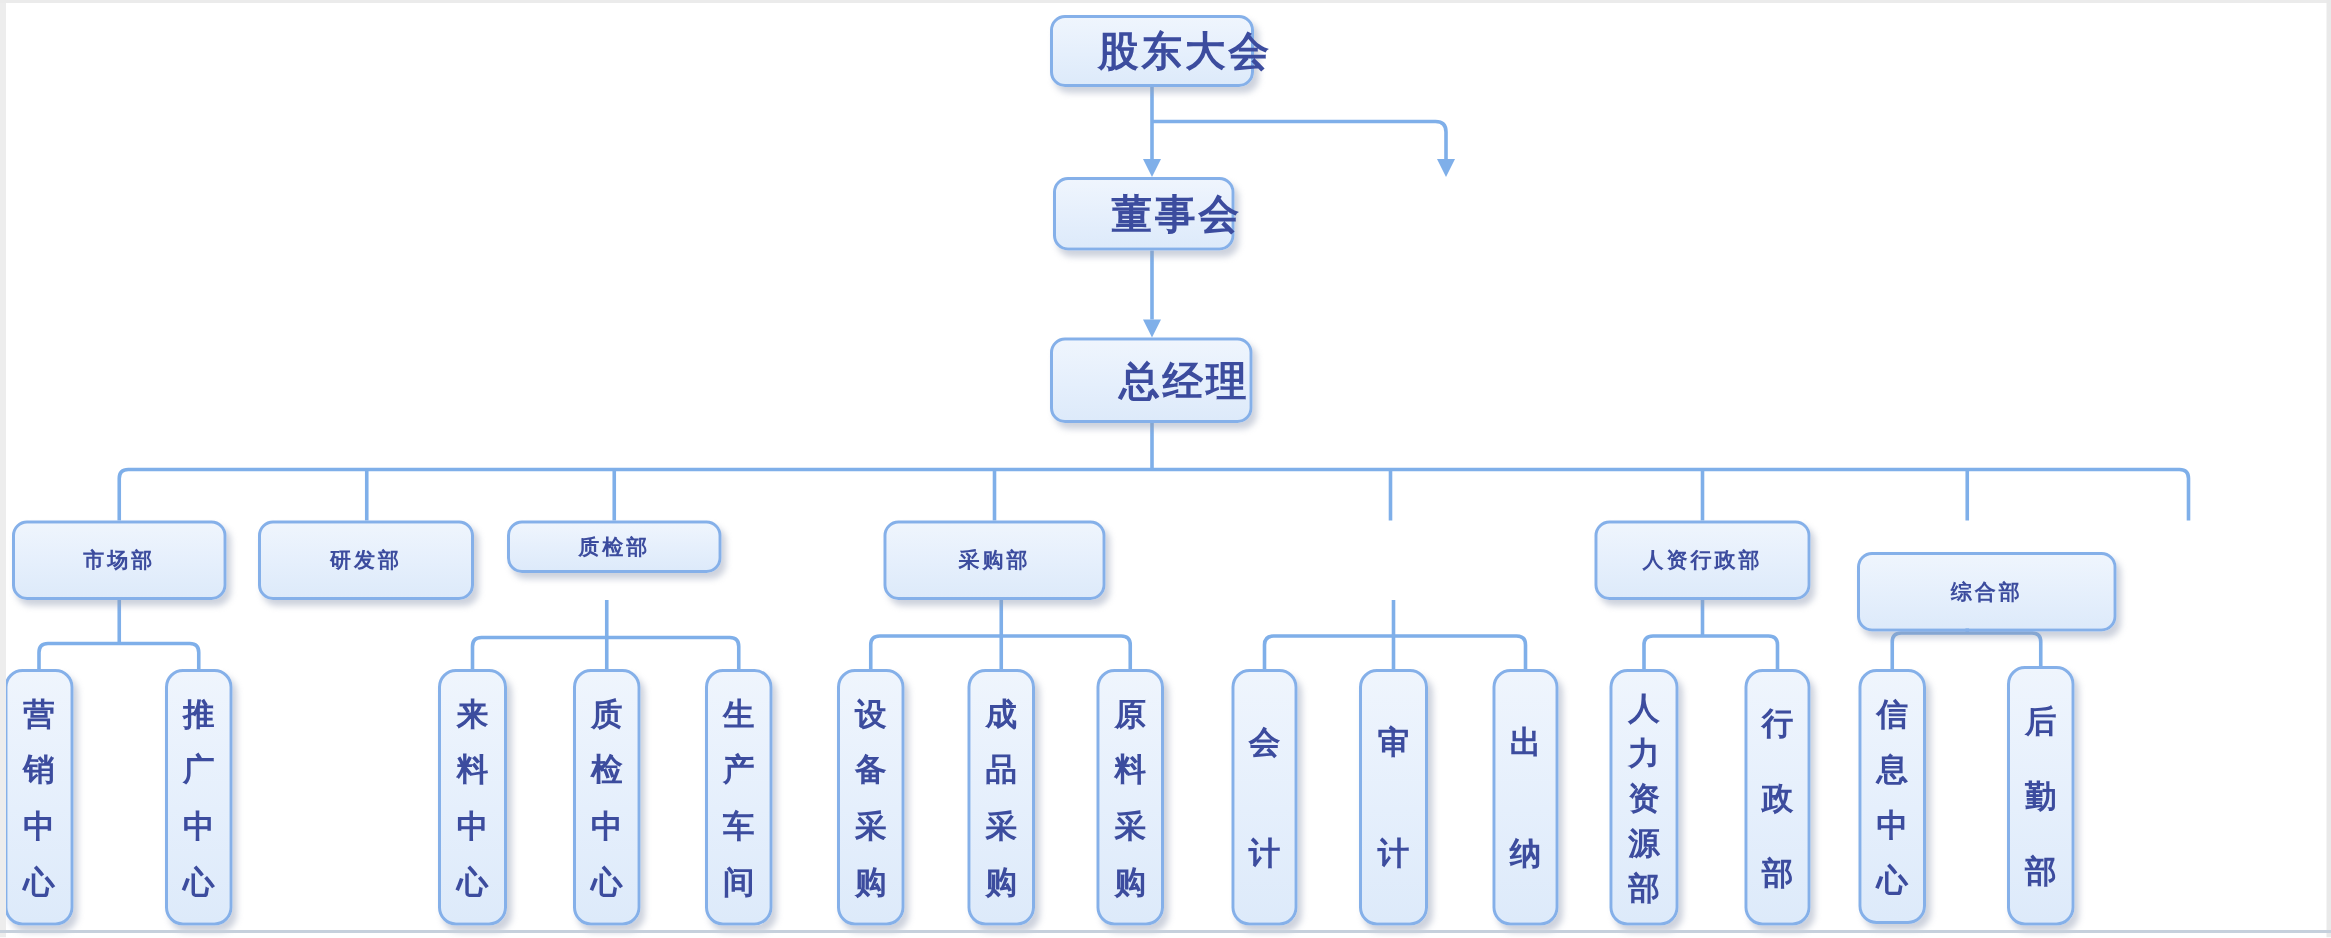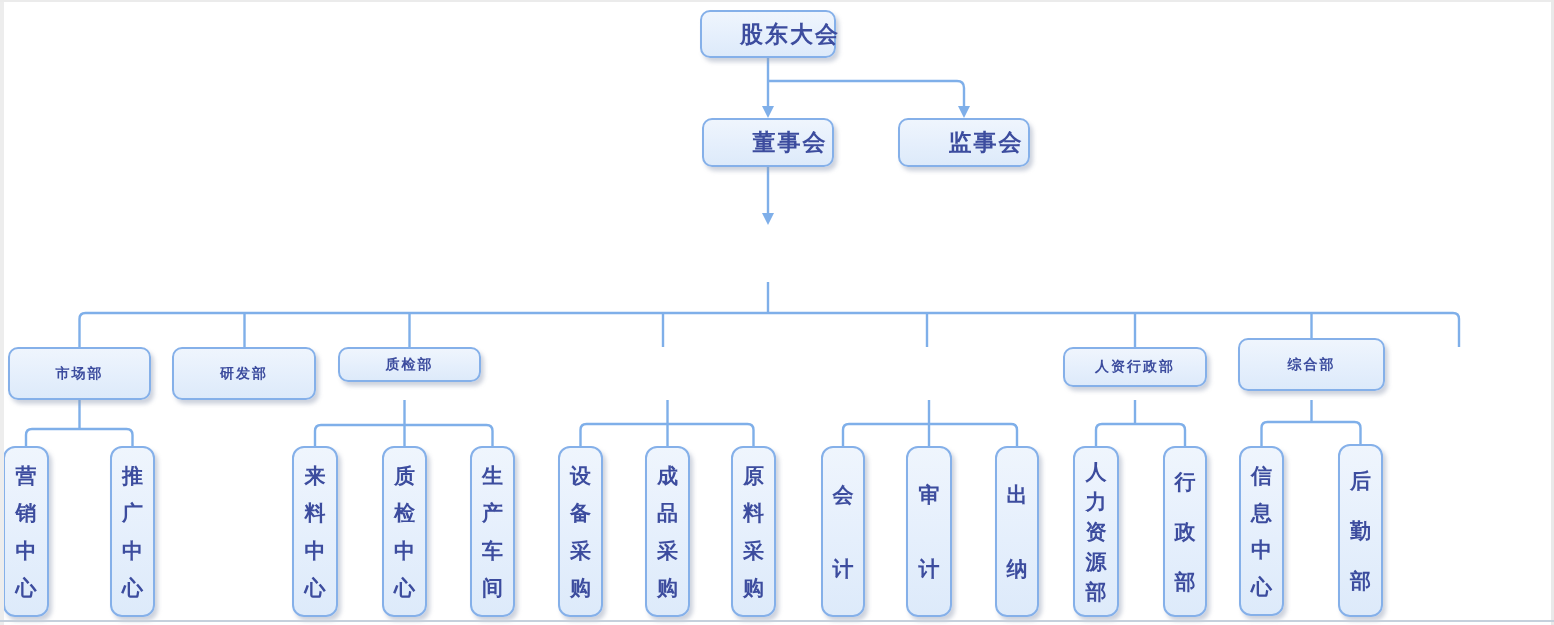--- a/index.html
+++ b/index.html
@@ -33,21 +33,21 @@
     background: linear-gradient(180deg, #eff5fd 0%, #e5effc 55%, #ddeafa 100%);
     border: 2px solid #85b0e9;
     border-radius: 10px;
     box-shadow: 3px 4px 4px rgba(145,156,180,0.45);
     color: #3c4c9e;
     font-weight: 600;
     cursor: default;
     text-align: center;
   }
   .node.h { font-size: 14px; letter-spacing: 2px; white-space: nowrap; }
-  .node.lvl1 { font-size: 23px; padding-left: 44px; }
+  .node.lvl1 { font-size: 27px; padding-left: 44px; }
   .node.v {
     flex-direction: column;
     justify-content: space-around;
     font-size: 21px;
     letter-spacing: 0;
     padding: 9px 0;
     border-radius: 12px;
   }
   .node.v .vch { display: block; line-height: 1; }
 </style>
@@ -95,29 +95,30 @@
     </g>
     <g fill="#7fafe9" stroke="none">
       <polygon points="768,118 762,106 774,106"></polygon>
       <polygon points="964,118 958,106 970,106"></polygon>
       <polygon points="768,225 762,213 774,213"></polygon>
     </g>
   </svg>
 
   <div class="node h lvl1" style="left:700px;top:10px;width:136px;height:48px">股东大会</div>
 
-  <div class="node h lvl1" style="left:702px;top:118px;width:132px;height:49px">董事会</div>
-  <div class="node h lvl1" style="left:898px;top:118px;width:132px;height:49px">监事会</div>
-
+  <div class="node h lvl1" style="left:702px;top:118px;width:121px;height:49px">董事会</div>
+
+  <div class="node h lvl1" style="left:700px;top:225px;width:135px;height:57px">总经理</div>
 
   <div class="node h" style="left:8px;top:347px;width:143px;height:53px">市场部</div>
   <div class="node h" style="left:172px;top:347px;width:144px;height:53px">研发部</div>
   <div class="node h" style="left:338px;top:347px;width:143px;height:35px">质检部</div>
-  <div class="node h" style="left:1063px;top:347px;width:144px;height:40px">人资行政部</div>
-  <div class="node h" style="left:1238px;top:338px;width:147px;height:53px">综合部</div>
+  <div class="node h" style="left:589px;top:347px;width:148px;height:53px">采购部</div>
+  <div class="node h" style="left:1063px;top:347px;width:144px;height:53px">人资行政部</div>
+  <div class="node h" style="left:1238px;top:368px;width:173px;height:53px">综合部</div>
 
   <div class="node v" style="left:3px;top:446px;width:46px;height:171px">
       <span class="vch">营</span>
       <span class="vch">销</span>
       <span class="vch">中</span>
       <span class="vch">心</span>
     </div>
   <div class="node v" style="left:110px;top:446px;width:45px;height:171px">
       <span class="vch">推</span>
       <span class="vch">广</span>

